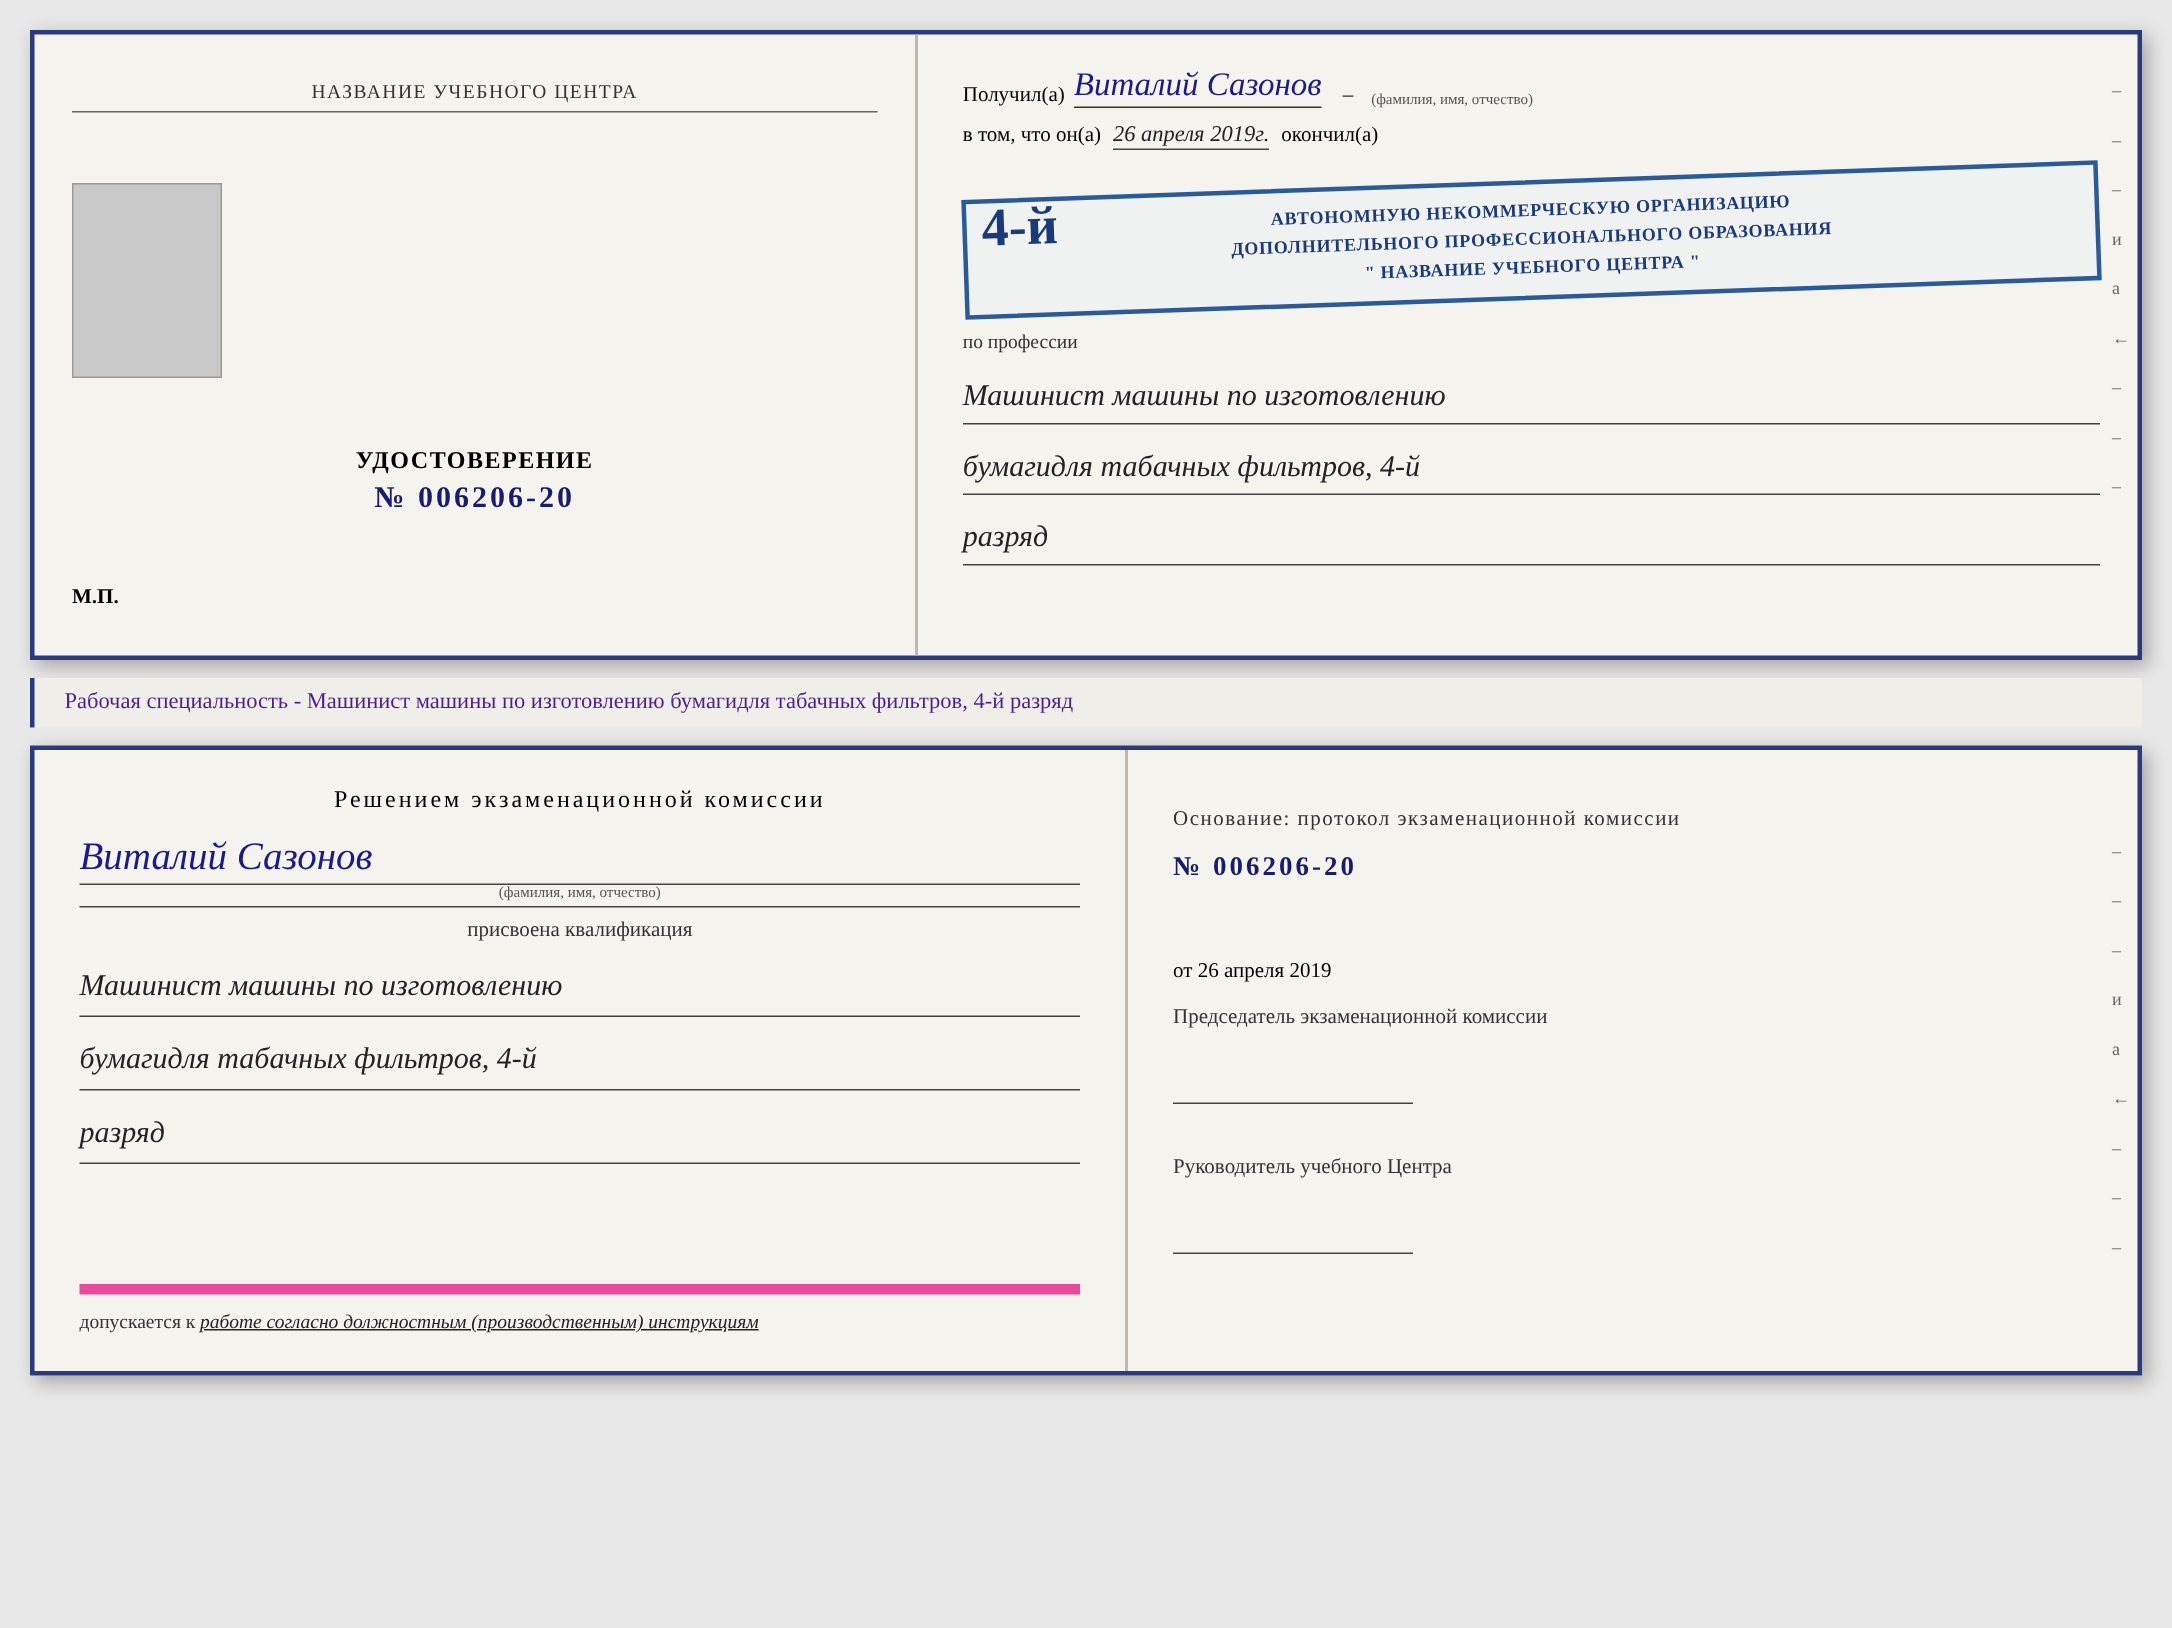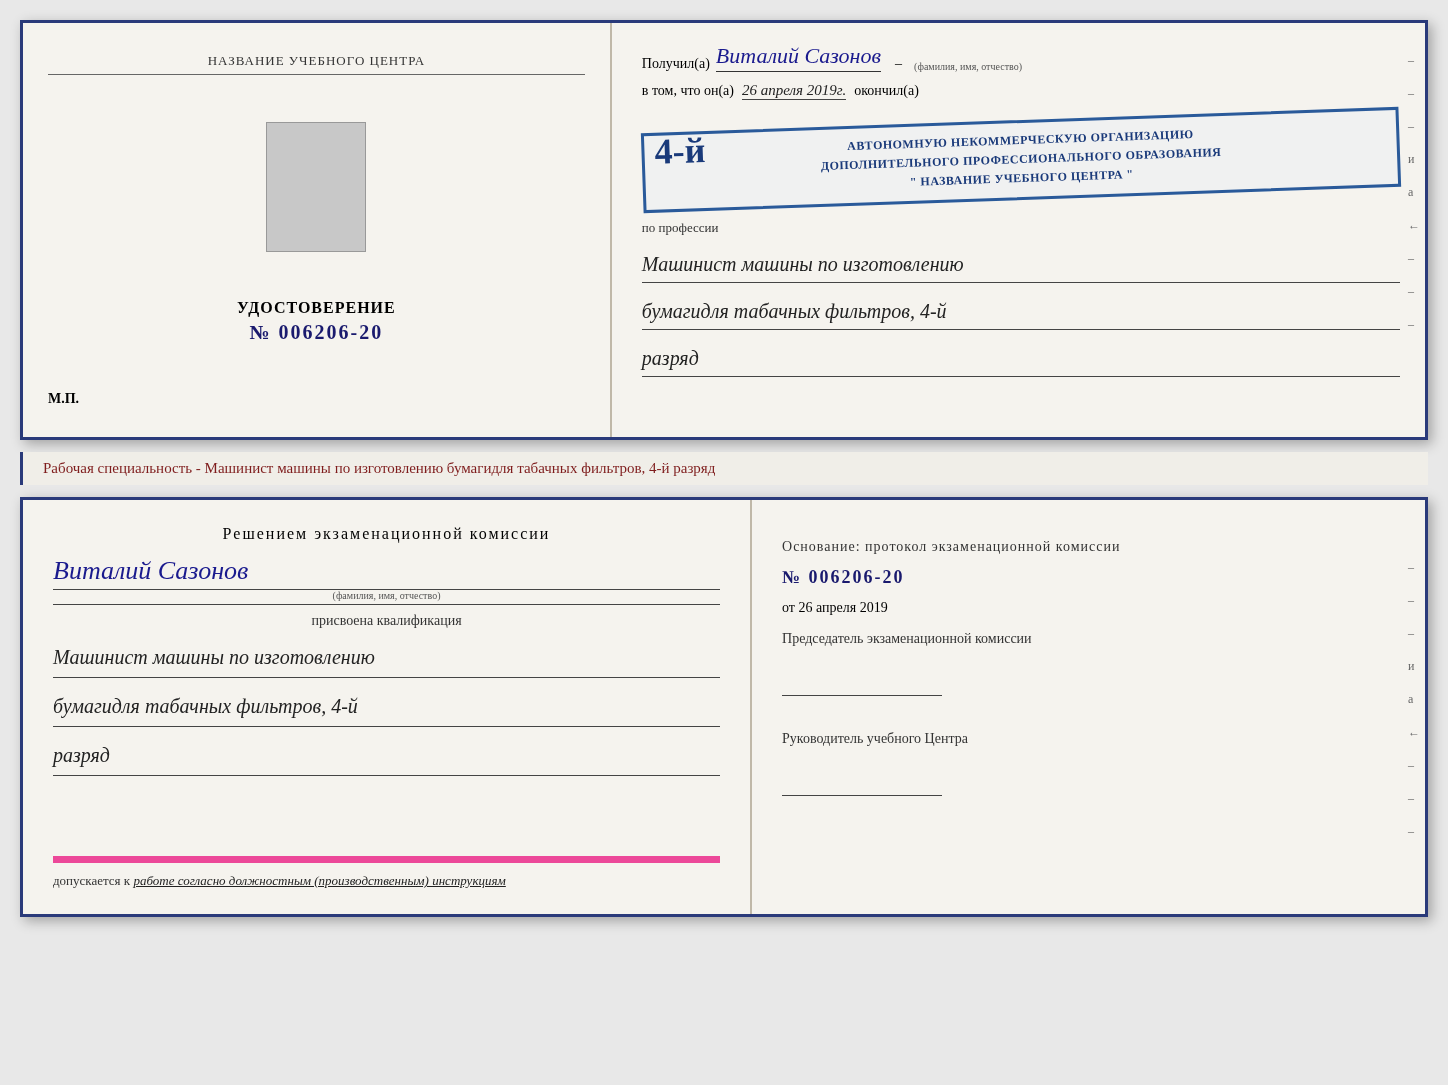--- a/index.html
+++ b/index.html
@@ -26,21 +26,20 @@
       box-shadow: 4px 4px 12px rgba(0,0,0,0.3);
       min-height: 420px;
     }
 
     .left-panel {
       width: 42%;
       border-right: 2px solid #c0b8a8;
       padding: 30px 25px;
       display: flex;
       flex-direction: column;
-      align-items: center;
       justify-content: space-between;
       position: relative;
     }
 
     .right-panel {
       width: 58%;
       padding: 20px 25px 20px 30px;
       display: flex;
       flex-direction: column;
       gap: 10px;
@@ -192,21 +191,21 @@
       font-size: 11px;
       color: #666;
     }
 
     
     .middle-text-block {
       background: #f0eee8;
       padding: 8px 20px;
       border-left: 3px solid #2a3a7a;
       font-size: 15px;
-      color: #7f1d1d;
+      color: #4c1d95;
     }
 
     
     .bottom-doc {
       display: flex;
       width: 100%;
       background: #f5f3ee;
       border: 3px solid #2a3a7a;
       box-shadow: 4px 4px 12px rgba(0,0,0,0.3);
       min-height: 420px;
@@ -288,20 +287,21 @@
 
     .doc-num-large {
       font-size: 18px;
       font-weight: bold;
       color: #1a1a6e;
       letter-spacing: 2px;
     }
 
     .from-date {
       font-size: 14px;
+      margin-top: 40px;
     }
 
     .chairman-label {
       font-size: 14px;
       color: #333;
       line-height: 1.5;
     }
 
     .signature-line {
       width: 160px;

